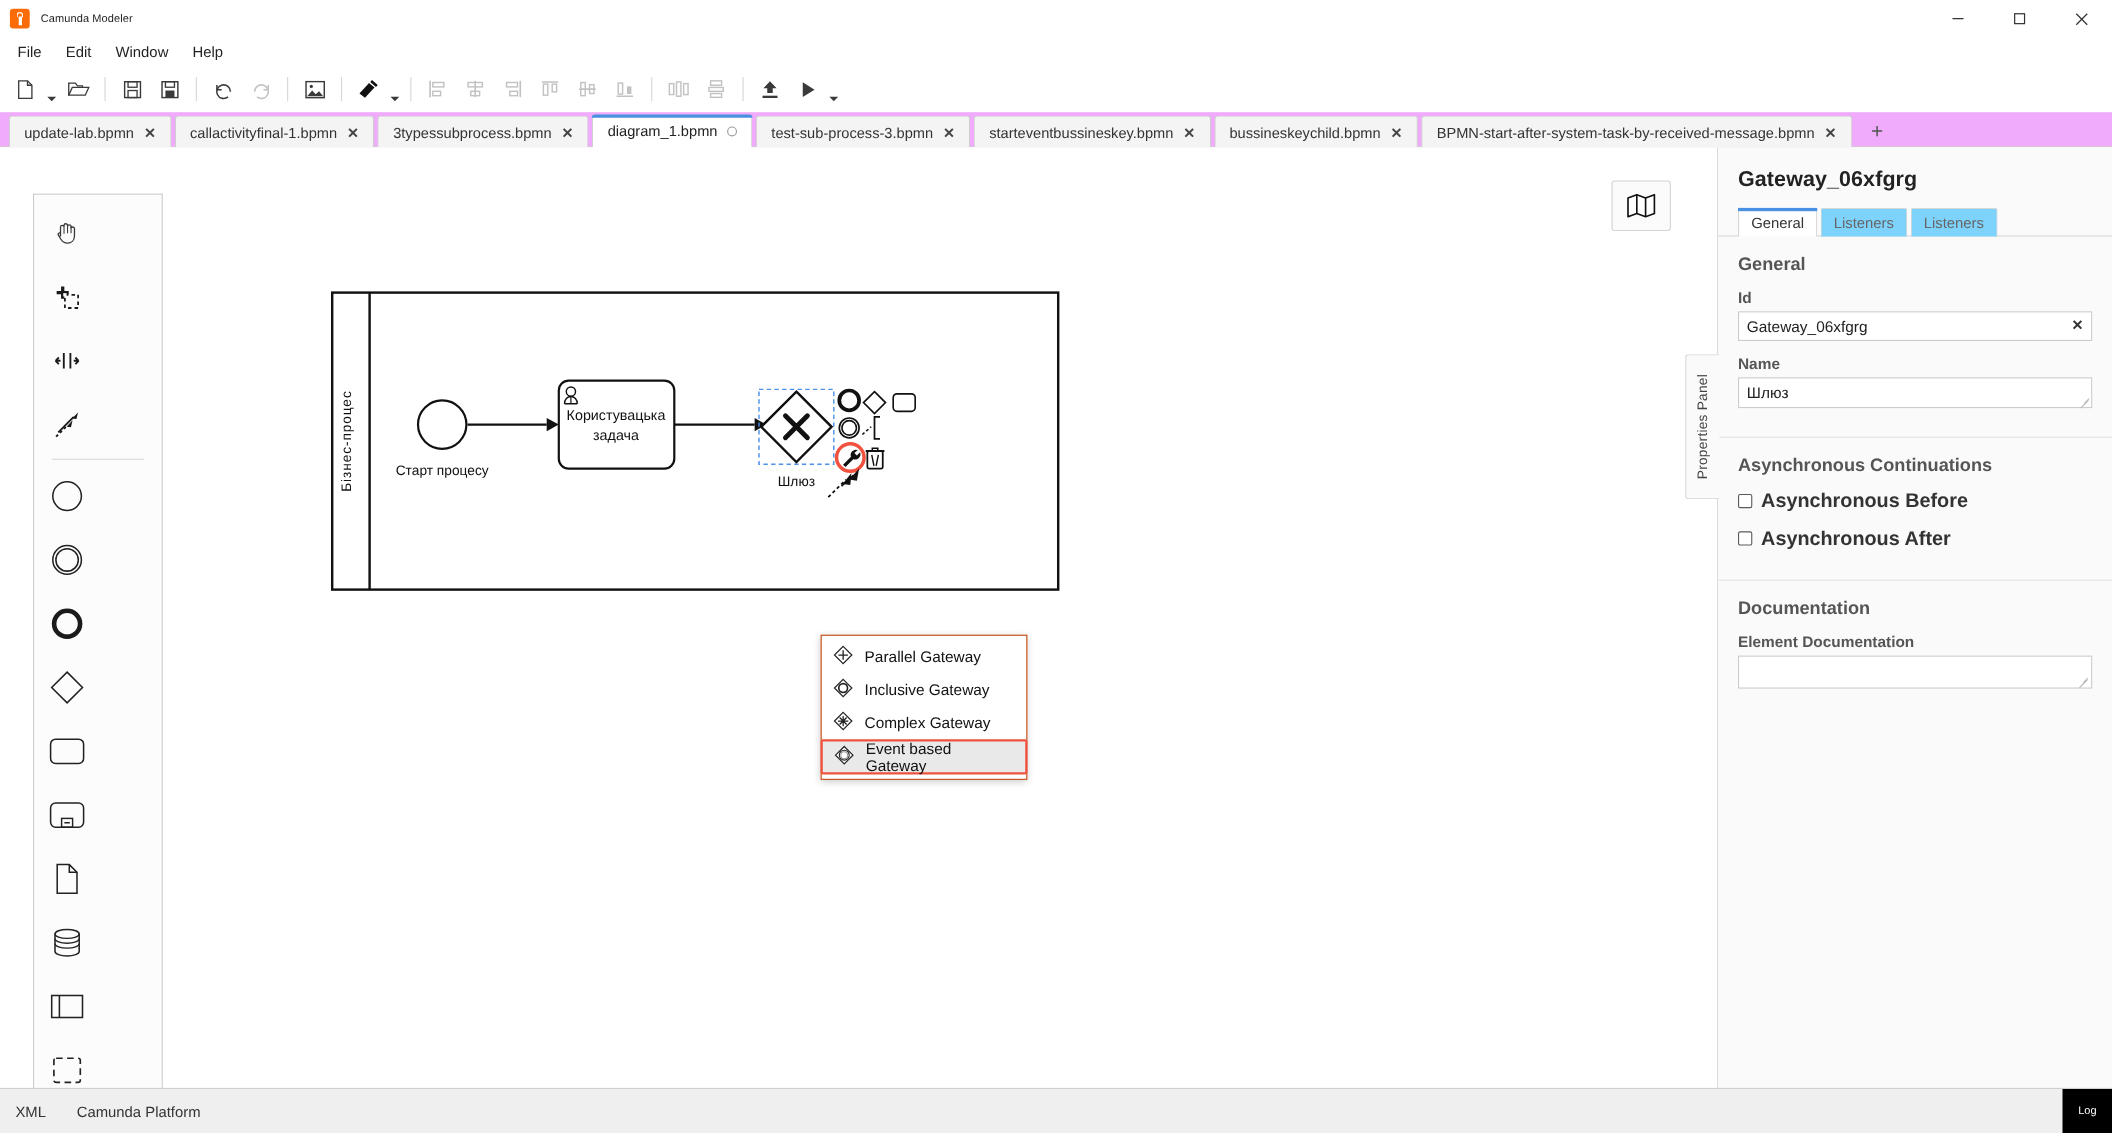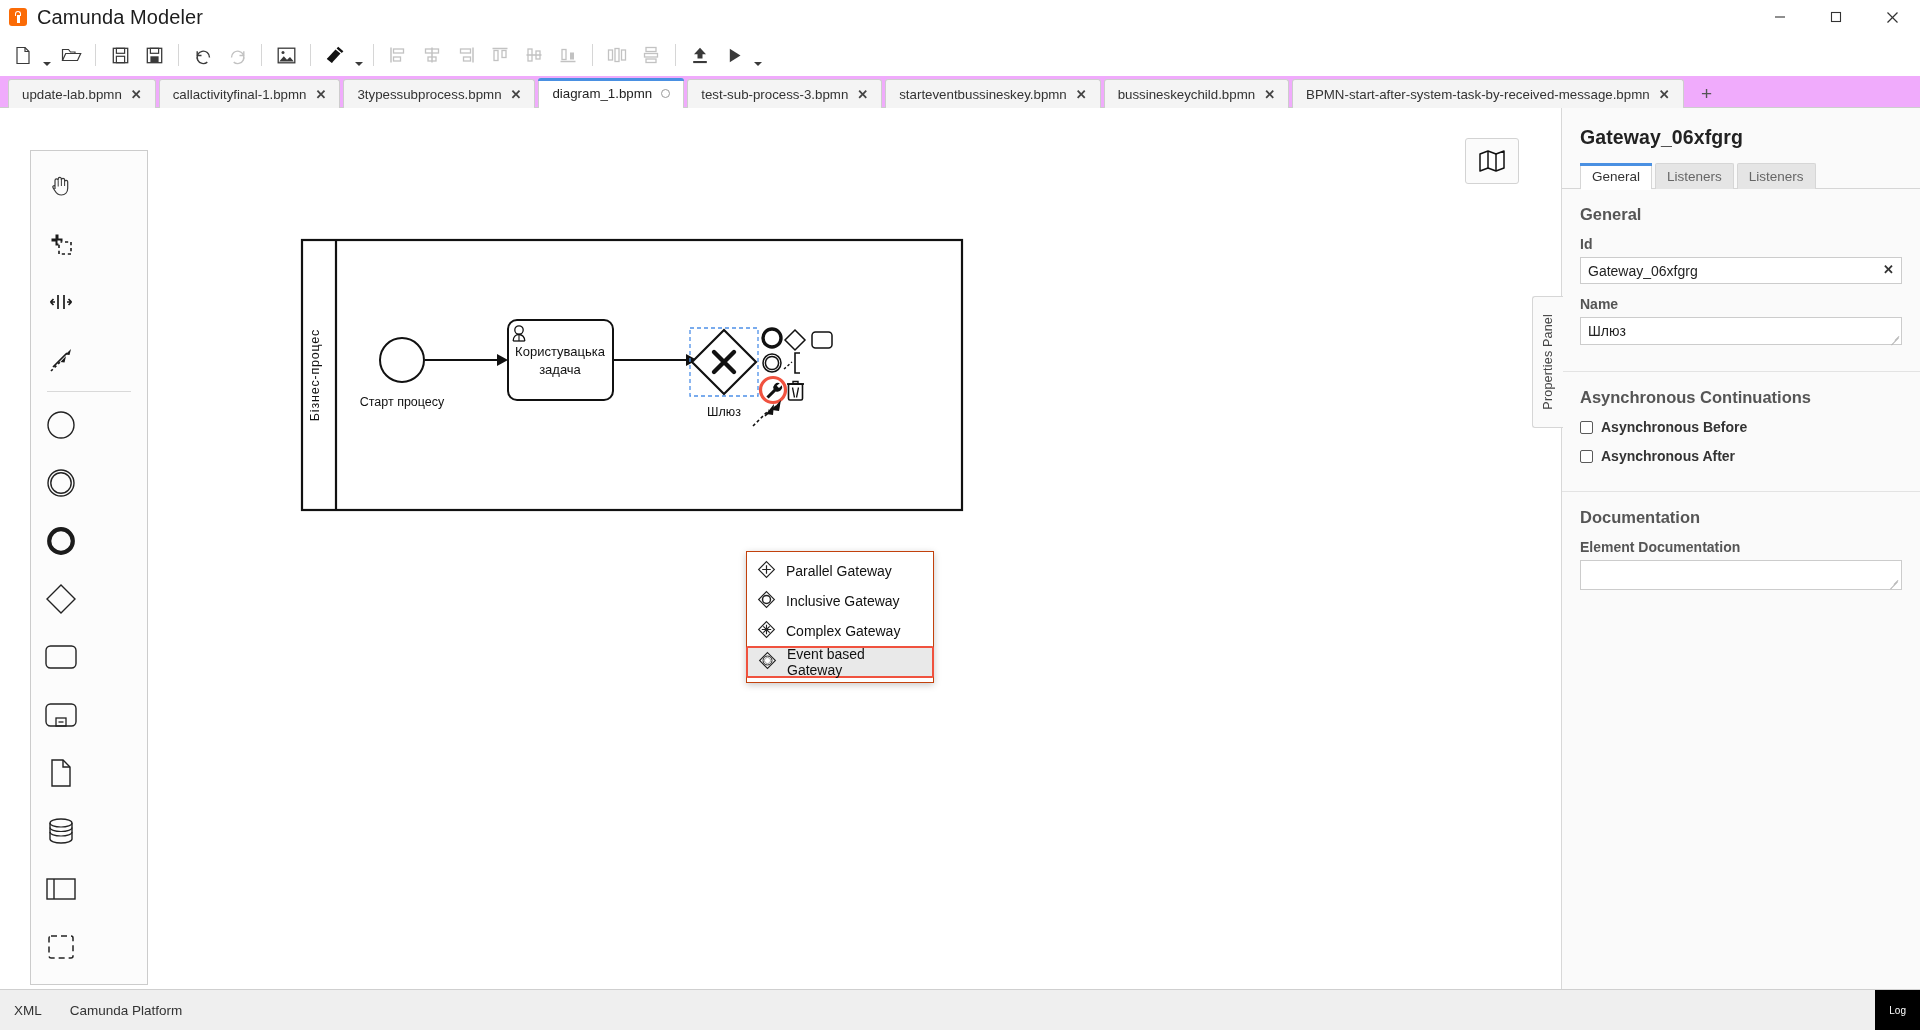--- a/index.html
+++ b/index.html
@@ -9,21 +9,21 @@
     background:#ffffff;
     -webkit-font-smoothing:antialiased;
   }
   .app{position:relative;width:1920px;height:1030px;display:flex;flex-direction:column;background:#fff;}
 
   
   .titlebar{height:34px;background:#ffffff;display:flex;align-items:center;position:relative;flex:0 0 34px;border-bottom:0;}
   .app-icon{width:18px;height:18px;margin-left:9px;margin-right:10px;background:#fb6b06;border-radius:3px;position:relative;flex:0 0 18px;}
   .app-icon:before{content:"";position:absolute;left:6px;top:3px;width:6px;height:5px;border:1.6px solid #fff;border-radius:3px 3px 0 0;border-bottom:none;box-sizing:border-box;}
   .app-icon:after{content:"";position:absolute;left:7.5px;top:7px;width:3px;height:8px;background:#fff;}
-  .title-text{font-size:20px;color:#1d1d1d;letter-spacing:.1px;}
+  .title-text{font-size:10px;color:#1d1d1d;letter-spacing:.1px;}
   .win-ctrl{position:absolute;top:0;right:0;height:34px;display:flex;}
   .win-btn{width:56px;height:34px;display:flex;align-items:center;justify-content:center;color:#333;}
   .win-btn svg{display:block;}
 
   
   .menubar{height:26px;display:flex;align-items:center;padding-left:6px;gap:2px;flex:0 0 26px;background:#fff;}
   .menu-item{font-size:13.5px;color:#222;padding:3px 10px;border-radius:2px;}
 
   
   .toolbar{height:42px;display:flex;align-items:center;padding-left:6px;gap:0px;flex:0 0 42px;background:#fff;}
@@ -68,40 +68,40 @@
          box-shadow:0 2px 7px rgba(0,0,0,.22);padding:4px 0;}
   .popup-item{height:30px;display:flex;align-items:center;gap:10px;padding:0 10px;font-size:14px;color:#111;}
   .popup-item.sel{background:#e9e9e9;border:2px solid #f0523f;border-radius:2px;height:28px;margin:0 -1px;}
 
   
   .props{width:358px;flex:0 0 358px;background:#fafafa;display:flex;flex-direction:column;position:relative;}
   .props-head{padding:18px 18px 0 18px;}
   .props-title{font-size:19.5px;font-weight:bold;color:#222;letter-spacing:.1px;}
   .props-tabs{display:flex;align-items:flex-end;margin-top:14px;position:relative;padding-left:0;}
   .props-tabs:after{content:"";position:absolute;left:-18px;right:-18px;bottom:0;height:1px;background:#d6d6d6;}
-  .p-tab{height:25px;display:flex;align-items:center;padding:0 11px;font-size:13.5px;color:#666;background:#e5e5e5;
+  .p-tab{height:25px;display:flex;align-items:center;padding:0 11px;font-size:13.5px;color:#666;background:#7dd3fc;
          border:1px solid #d6d6d6;border-bottom:none;border-radius:2px 2px 0 0;margin-right:3px;position:relative;z-index:2;}
   .p-tab.active{background:#fff;color:#333;}
   .p-tab.active:before{content:"";position:absolute;left:-1px;right:-1px;top:-1px;height:3px;background:#4a90e2;}
   .p-tab.active:after{content:"";position:absolute;left:0;right:0;bottom:-1px;height:1px;background:#fff;}
 
   .group{padding:16px 18px 14px 18px;border-bottom:1px solid #e3e3e3;}
   .group-title{font-size:16.5px;font-weight:bold;color:#555;margin-bottom:12px;}
   .field-label{font-size:14px;font-weight:bold;color:#555;margin-bottom:5px;}
   .field{position:relative;margin-bottom:12px;}
   .inp{width:100%;box-sizing:border-box;height:27px;border:1px solid #cccccc;background:#fff;font-size:14px;
        color:#222;padding:0 26px 0 7px;font-family:"Liberation Sans",sans-serif;outline:none;}
   .inp.ta{height:28px;padding-right:7px;resize:none;line-height:26px;}
   .clear-x{position:absolute;right:8px;top:5px;font-size:13px;font-weight:bold;color:#333;}
   .resize-grip{position:absolute;right:2px;bottom:2px;width:9px;height:9px;}
   .resize-grip:before{content:"";position:absolute;right:0;bottom:1px;width:10px;height:1px;background:#b5b5b5;transform:rotate(-45deg);}
   .resize-grip:after{content:"";position:absolute;right:0;bottom:4px;width:6px;height:1px;background:#b5b5b5;transform:rotate(-45deg);}
   .chk-row{display:flex;align-items:center;gap:8px;margin-bottom:13px;}
   .chk{width:13px;height:13px;border:1.4px solid #5a5a5a;border-radius:2px;background:#fff;box-sizing:border-box;flex:0 0 13px;}
-  .chk-label{font-size:14px;font-weight:bold;color:#333;}
+  .chk-label{font-size:18px;font-weight:bold;color:#333;}
   .doc-box{width:100%;box-sizing:border-box;height:30px;border:1px solid #cccccc;background:#fff;position:relative;}
 
   
   .vhandle{position:absolute;left:-30px;top:188px;width:30px;height:130px;background:#fafafa;
            border:1px solid #d6d6d6;border-right:none;border-radius:3px 0 0 3px;display:flex;align-items:center;justify-content:center;}
   .vhandle span{writing-mode:vertical-rl;transform:rotate(180deg);font-size:12.5px;color:#444;letter-spacing:.2px;}
 
   
   .statusbar{height:40px;flex:0 0 40px;background:#efefef;border-top:1px solid #cfcfcf;display:flex;align-items:center;position:relative;}
   .sb-item{font-size:13.5px;color:#333;padding:0 14px;height:100%;display:flex;align-items:center;}
@@ -131,20 +131,26 @@
       </div>
       <div class="win-btn close">
         <svg width="13" height="13" viewBox="0 0 13 13">
             <line x1="1.5" y1="1.5" x2="11.5" y2="11.5" stroke="#333" stroke-width="1.15"></line>
             <line x1="11.5" y1="1.5" x2="1.5" y2="11.5" stroke="#333" stroke-width="1.15"></line>
           </svg>
       </div>
     </div>
   </div>
 
+  <div class="menubar">
+    <div class="menu-item">File</div>
+    <div class="menu-item">Edit</div>
+    <div class="menu-item">Window</div>
+    <div class="menu-item">Help</div>
+  </div>
 
   <div class="toolbar">
     <div class="tb-btn">
       <svg width="18" height="19" viewBox="0 0 18 19">
           <path d="M3 1.5h8l4 4v12H3z" fill="none" stroke="#3a3a3a" stroke-width="1.2"></path>
           <path d="M11 1.5v4h4" fill="none" stroke="#3a3a3a" stroke-width="1.2"></path>
         </svg>
     </div>
     <div class="tb-caret">
         <i></i>

